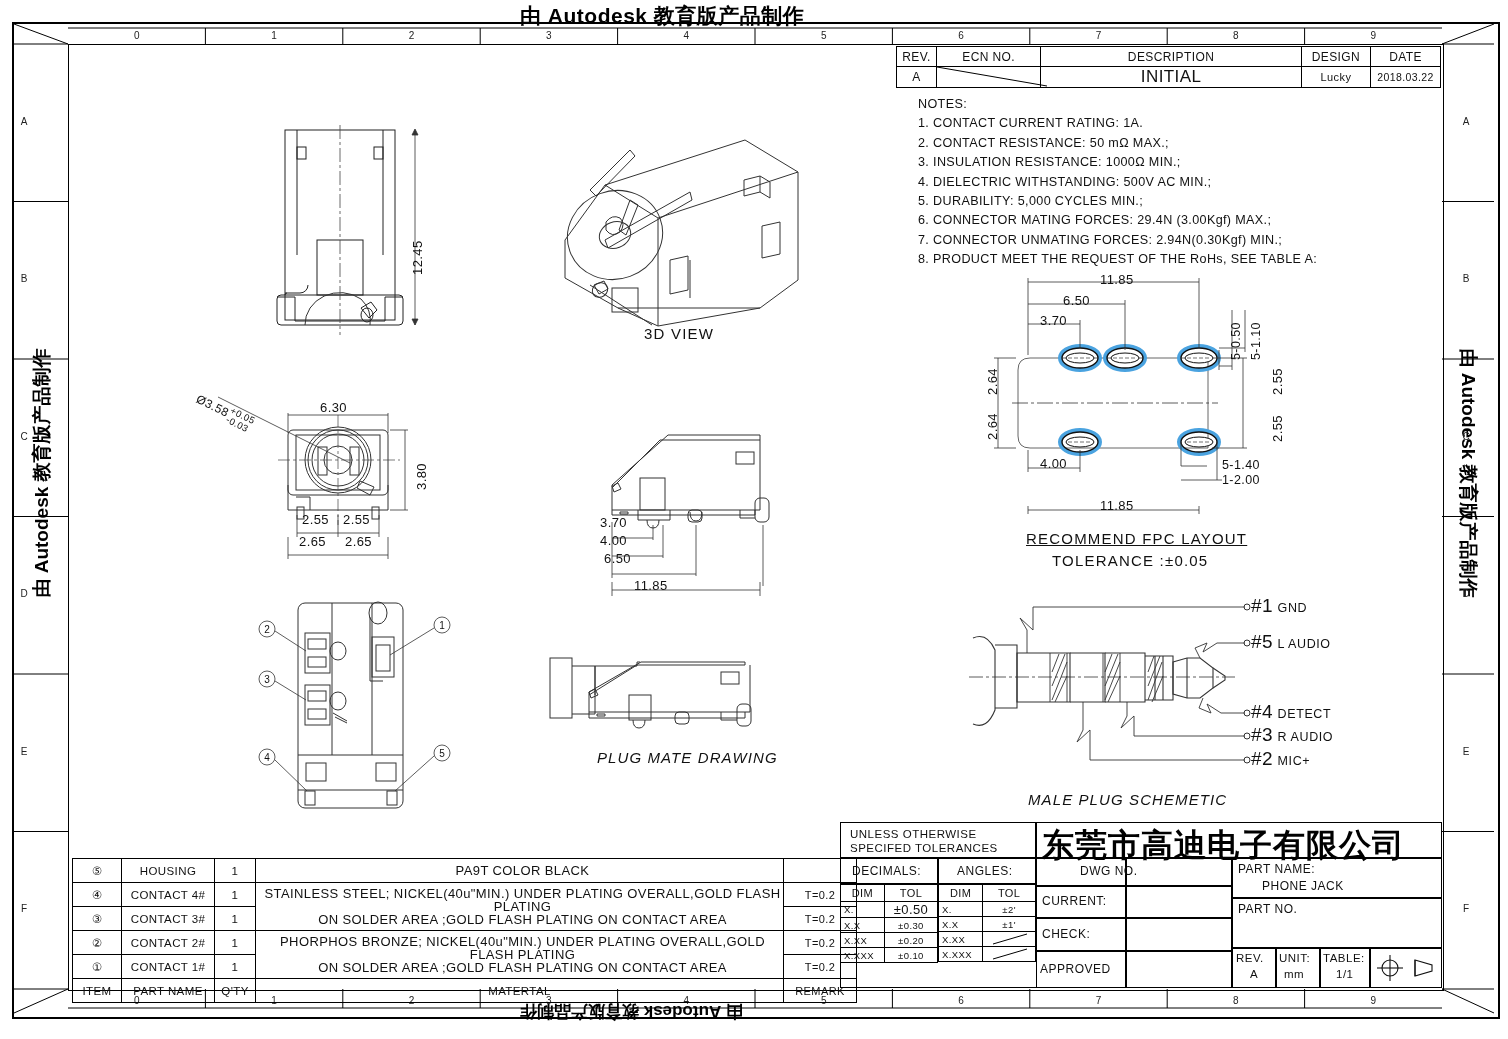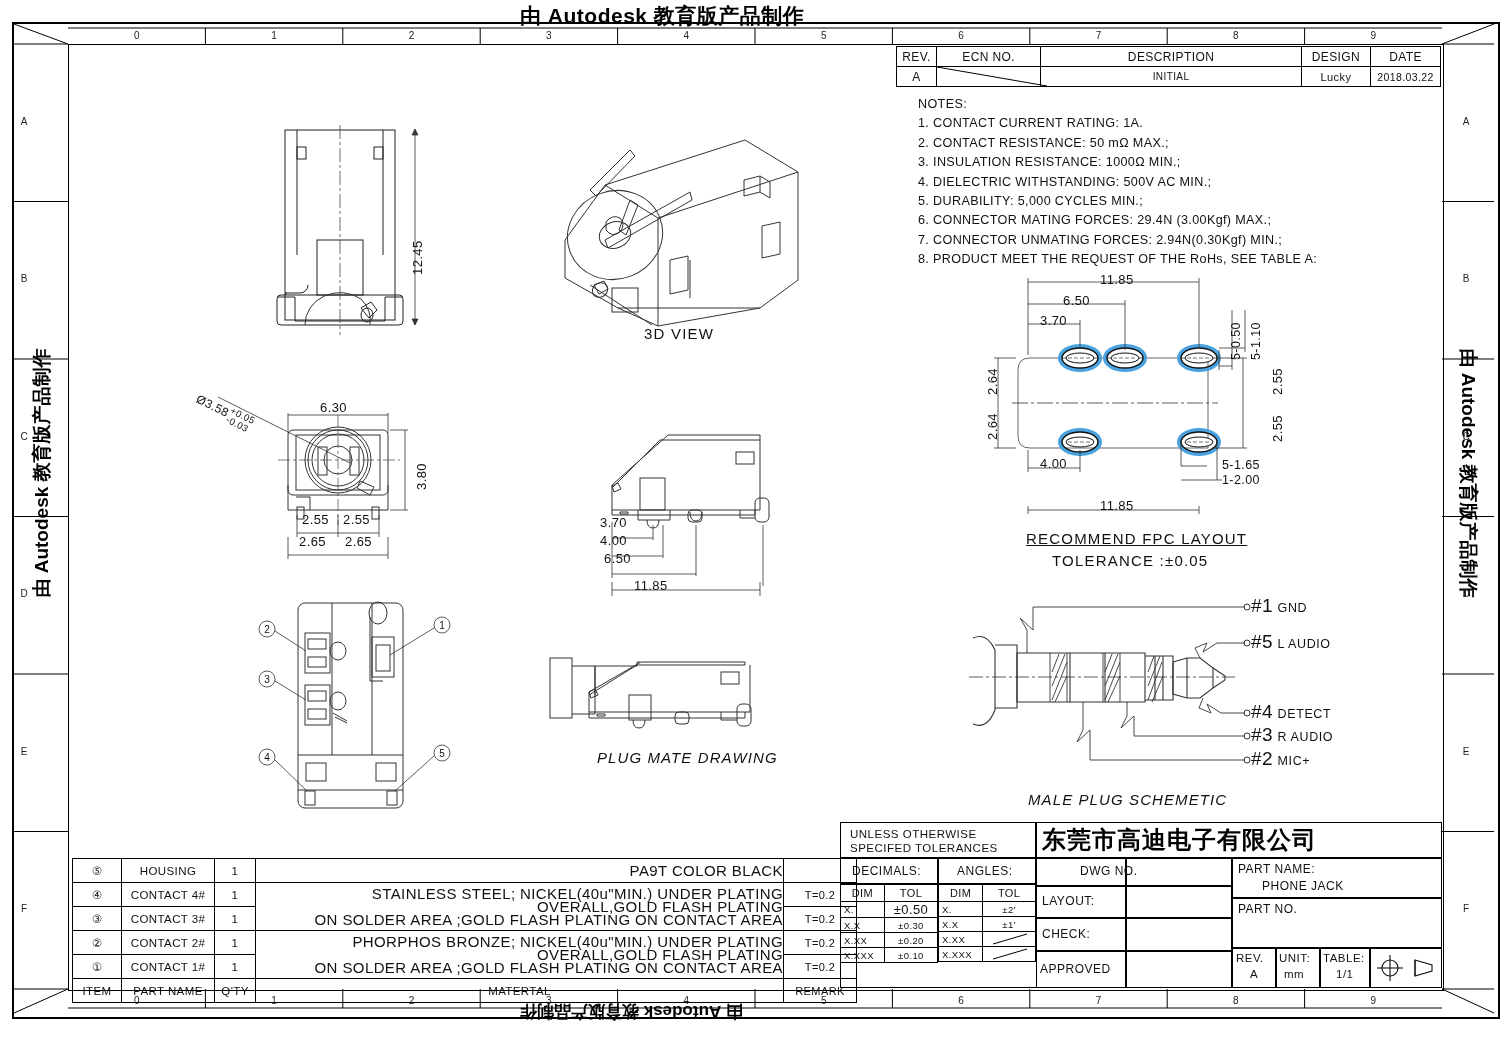--- a/index.html
+++ b/index.html
@@ -41,28 +41,28 @@
   .capi{position:absolute;font-size:15px;letter-spacing:1.1px;color:#111;
         font-style:italic;white-space:nowrap;}
 
   .pinlbl{position:absolute;white-space:nowrap;color:#111;text-align:center;}
   .pinlbl .num{font-size:19px;letter-spacing:.5px;}
   .pinlbl .txt{font-size:12.5px;letter-spacing:.6px;}
 
   
   #bom{left:72px;top:858px;width:785px;}
   #bom td{height:23px;font-size:11.5px;}
-  #bom td.mat{text-align:right;padding-left:6px;font-size:15px;line-height:13px;margin-left:24px;}
+  #bom td.mat{text-align:center;padding-left:6px;font-size:13px;line-height:13px;margin-left:24px;}
   #bom td.itm{width:48px;}
   #bom td.pn{width:92px;}
   #bom td.qty{width:40px;}
   #bom td.rmk{width:72px;font-size:11px;}
   .tbbox{position:absolute;border:1px solid #000;box-sizing:border-box;}
   .tbtxt{position:absolute;font-size:12px;color:#111;letter-spacing:.5px;white-space:nowrap;}
-  .company{position:absolute;font-size:24px;font-weight:bold;color:#000;white-space:nowrap;
+  .company{position:absolute;font-size:32px;font-weight:bold;color:#000;white-space:nowrap;
            font-family:"DejaVu Sans",sans-serif;letter-spacing:1px;}
   svg{position:absolute;left:0;top:0;overflow:visible;}
 </style>
 </head>
 <body>
 
 <div class="wm wm-top">由 Autodesk 教育版产品制作</div>
 <div class="wm wm-bot">由 Autodesk 教育版产品制作</div>
 <div class="wm wm-left">由 Autodesk 教育版产品制作</div>
 <div class="wm wm-right">由 Autodesk 教育版产品制作</div>
@@ -160,21 +160,21 @@
     <td style="width:70px">DESIGN</td>
     <td style="width:70px">DATE</td>
   </tr>
   <tr>
     <td>A</td>
     <td style="position:relative">
       <svg width="110" height="19" style="position:absolute;left:0;top:0">
         <line x1="0" y1="0" x2="110" y2="19" stroke="#000" stroke-width="1"></line>
       </svg>
     </td>
-    <td style="font-size:10px">INITIAL</td>
+    <td style="font-size:17px">INITIAL</td>
     <td style="font-size:11px">Lucky</td>
     <td style="font-size:10.5px">2018.03.22</td>
   </tr>
 </tbody>
   </table>
 
 <div class="notes">
   <div>NOTES:</div>
   <div>1. CONTACT CURRENT RATING: 1A.</div>
   <div>2. CONTACT RESISTANCE: 50 mΩ MAX.;</div>
@@ -472,21 +472,21 @@
 <div class="dim" style="left:1063px;top:293px">6.50</div>
 <div class="dim" style="left:1040px;top:313px">3.70</div>
 <div class="dim" style="left:1100px;top:498px">11.85</div>
 <div class="dim" style="left:1040px;top:456px">4.00</div>
 <div class="dimv" style="left:985px;top:395px">2.64</div>
 <div class="dimv" style="left:985px;top:440px">2.64</div>
 <div class="dimv" style="left:1270px;top:395px">2.55</div>
 <div class="dimv" style="left:1270px;top:442px">2.55</div>
 <div class="dimv" style="left:1229px;top:360px;font-size:12.5px">5-0.50</div>
 <div class="dimv" style="left:1249px;top:360px;font-size:12.5px">5-1.10</div>
-<div class="dim" style="left:1222px;top:458px;font-size:12.5px">5-1.65</div>
+<div class="dim" style="left:1222px;top:458px;font-size:12.5px">5-1.40</div>
 <div class="dim" style="left:1222px;top:473px;font-size:12.5px">1-2.00</div>
 <div class="cap" style="left:1026px;top:530px;text-decoration:underline">RECOMMEND FPC LAYOUT</div>
 <div class="cap" style="left:1052px;top:552px">TOLERANCE :±0.05</div>
 
 <svg width="330" height="200" style="left:955px;top:590px">
   <g stroke="#333" stroke-width="1.1" fill="none">
     <path d="M18 48 q14 -6 22 12 L40 120 q-8 20 -22 14"></path>
     <path d="M40 55 L62 55 L62 118 L40 118"></path>
     <path d="M62 63 L115 63 L115 112 L62 112 Z"></path>
     <path d="M115 63 L150 63 L150 112 L115 112"></path>
@@ -676,21 +676,21 @@
   </tr>
 </tbody>
   </table>
 
 <div class="tbbox" style="left:1036px;top:858px;width:90px;height:28px"></div>
 <div class="tbtxt" style="left:1080px;top:864px">DWG NO.</div>
 <div class="tbbox" style="left:1126px;top:858px;width:106px;height:28px">
   <span class="tbtxt" style="left:4px;top:6px"></span>
 </div>
 <div class="tbbox" style="left:1036px;top:886px;width:90px;height:32px"></div>
-<div class="tbtxt" style="left:1042px;top:894px">LAYOUT:</div>
+<div class="tbtxt" style="left:1042px;top:894px">CURRENT:</div>
 <div class="tbbox" style="left:1126px;top:886px;width:106px;height:32px">
   <span class="tbtxt" style="left:4px;top:8px"></span>
 </div>
 <div class="tbbox" style="left:1036px;top:918px;width:90px;height:33px"></div>
 <div class="tbtxt" style="left:1042px;top:927px">CHECK:</div>
 <div class="tbbox" style="left:1126px;top:918px;width:106px;height:33px">
   <span class="tbtxt" style="left:4px;top:9px"></span>
 </div>
 <div class="tbbox" style="left:1036px;top:951px;width:90px;height:37px"></div>
 <div class="tbtxt" style="left:1040px;top:962px">APPROVED</div>

